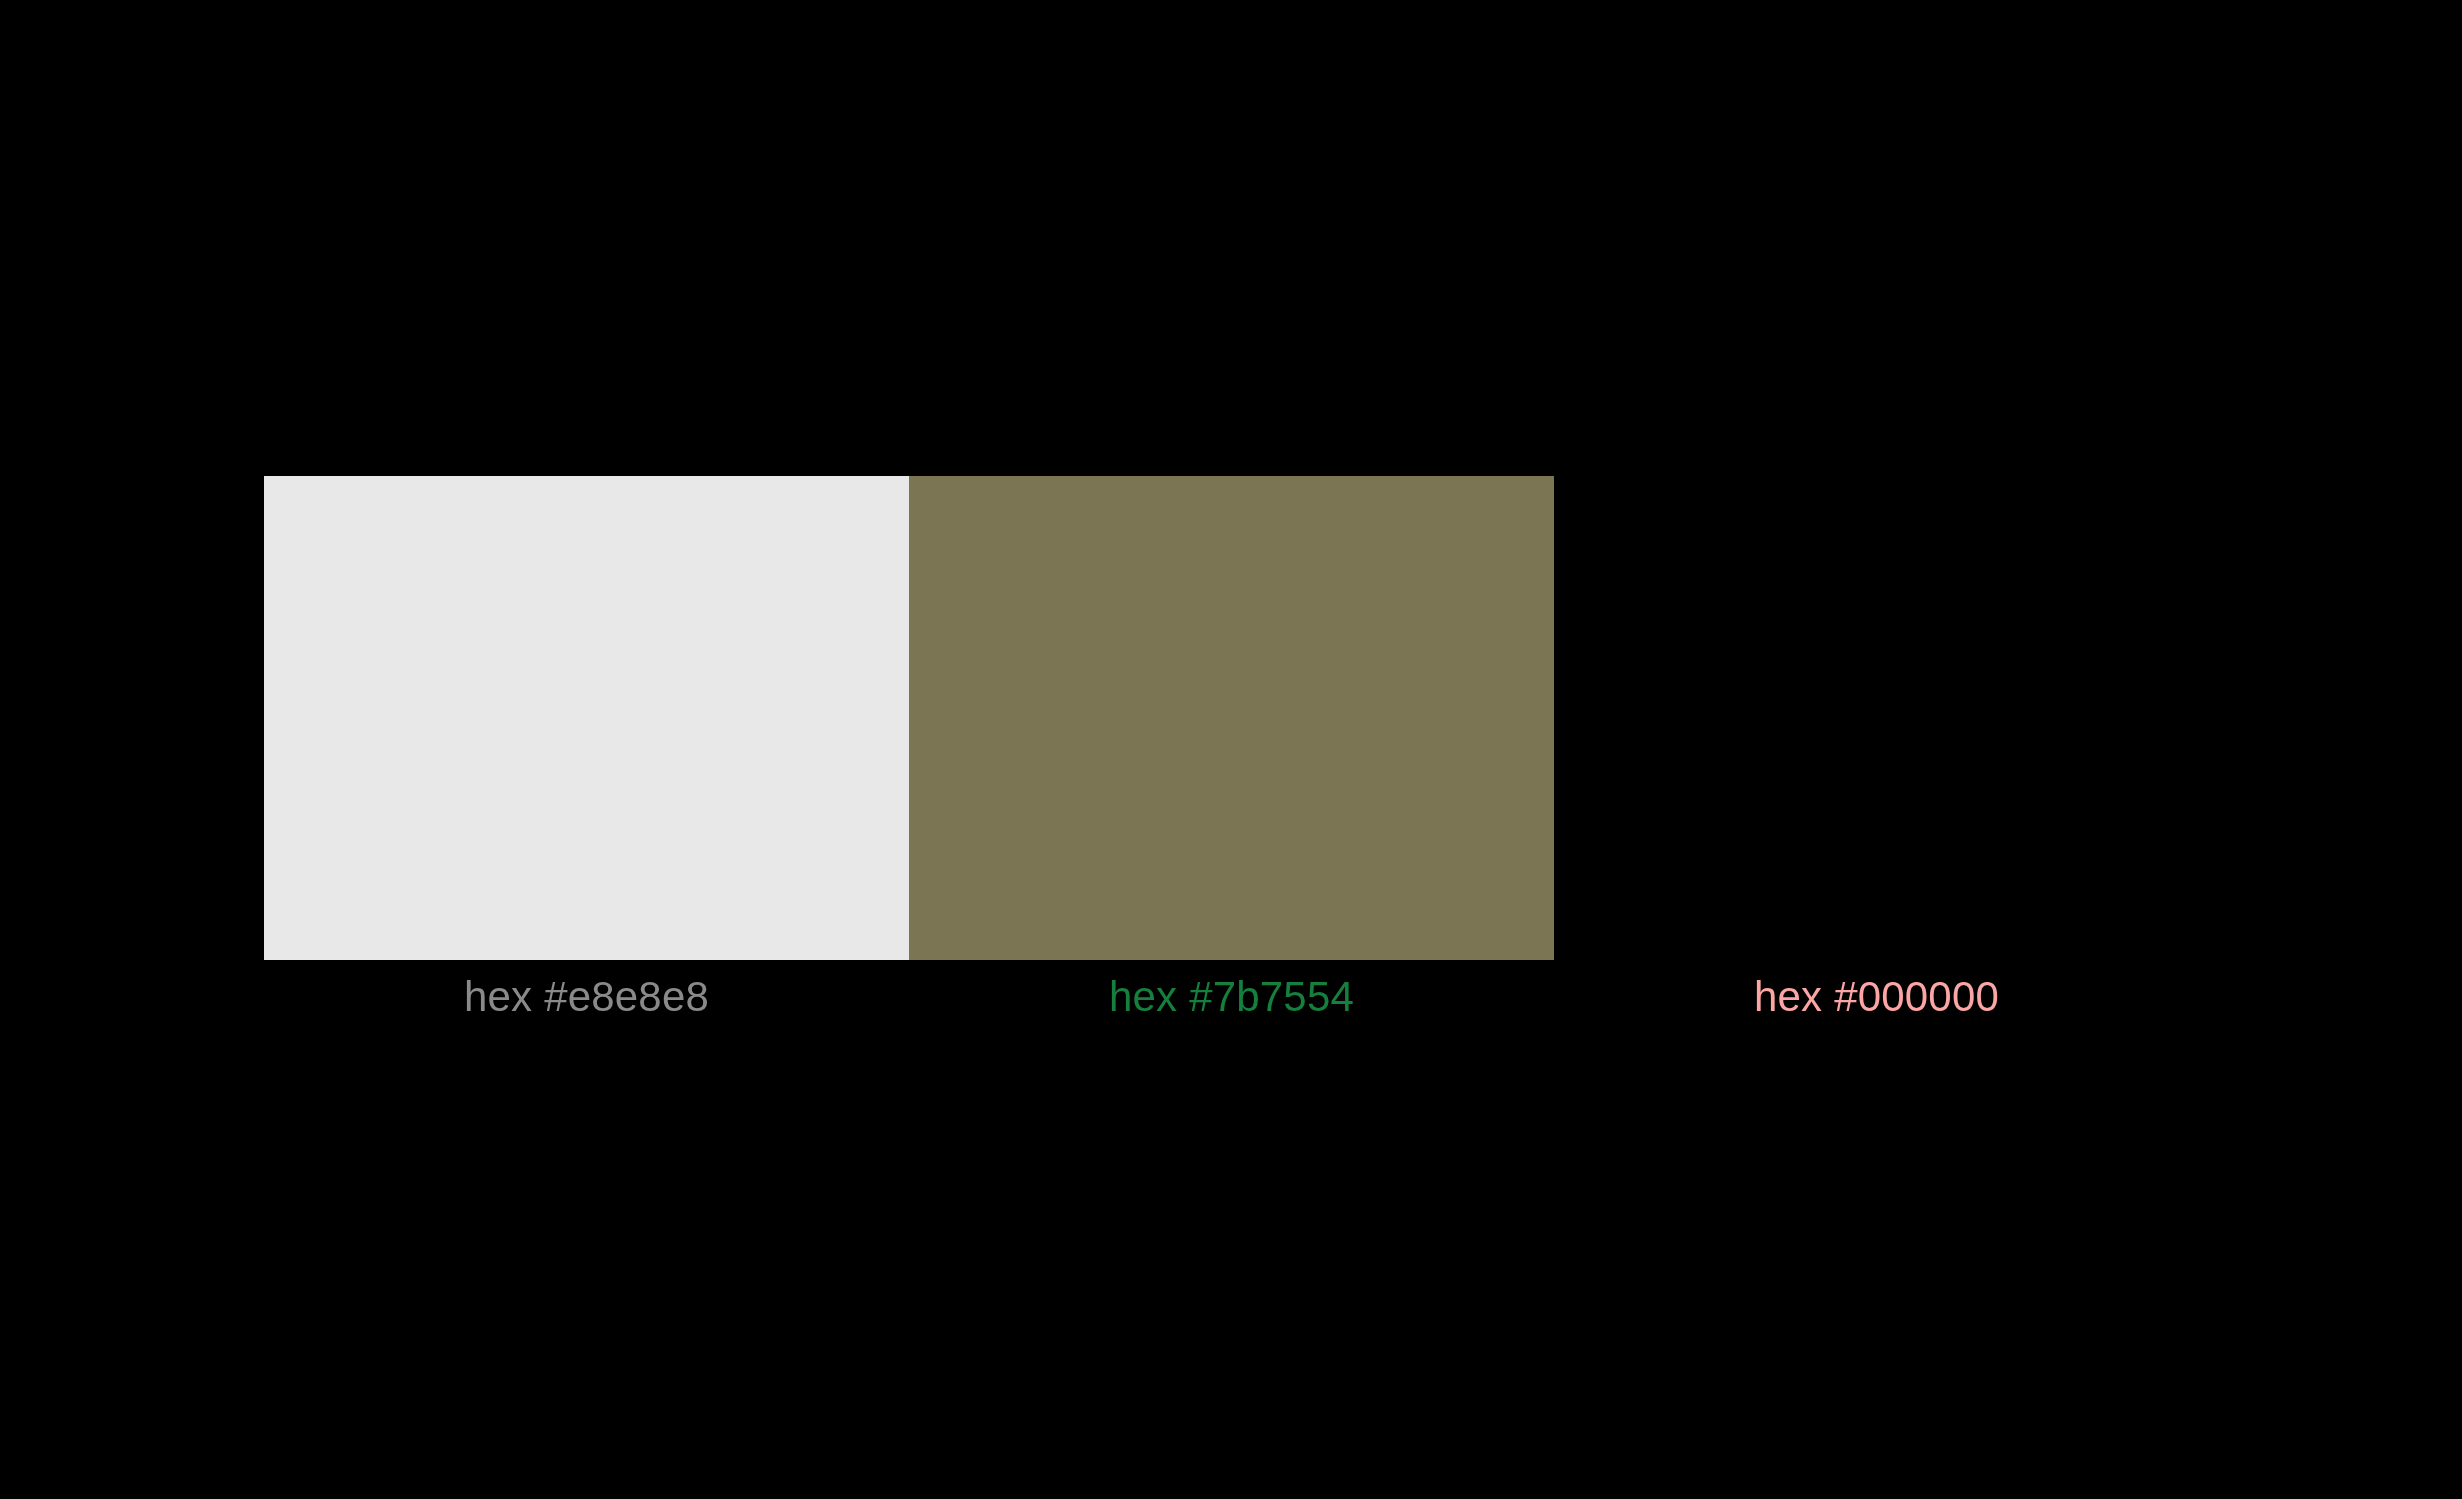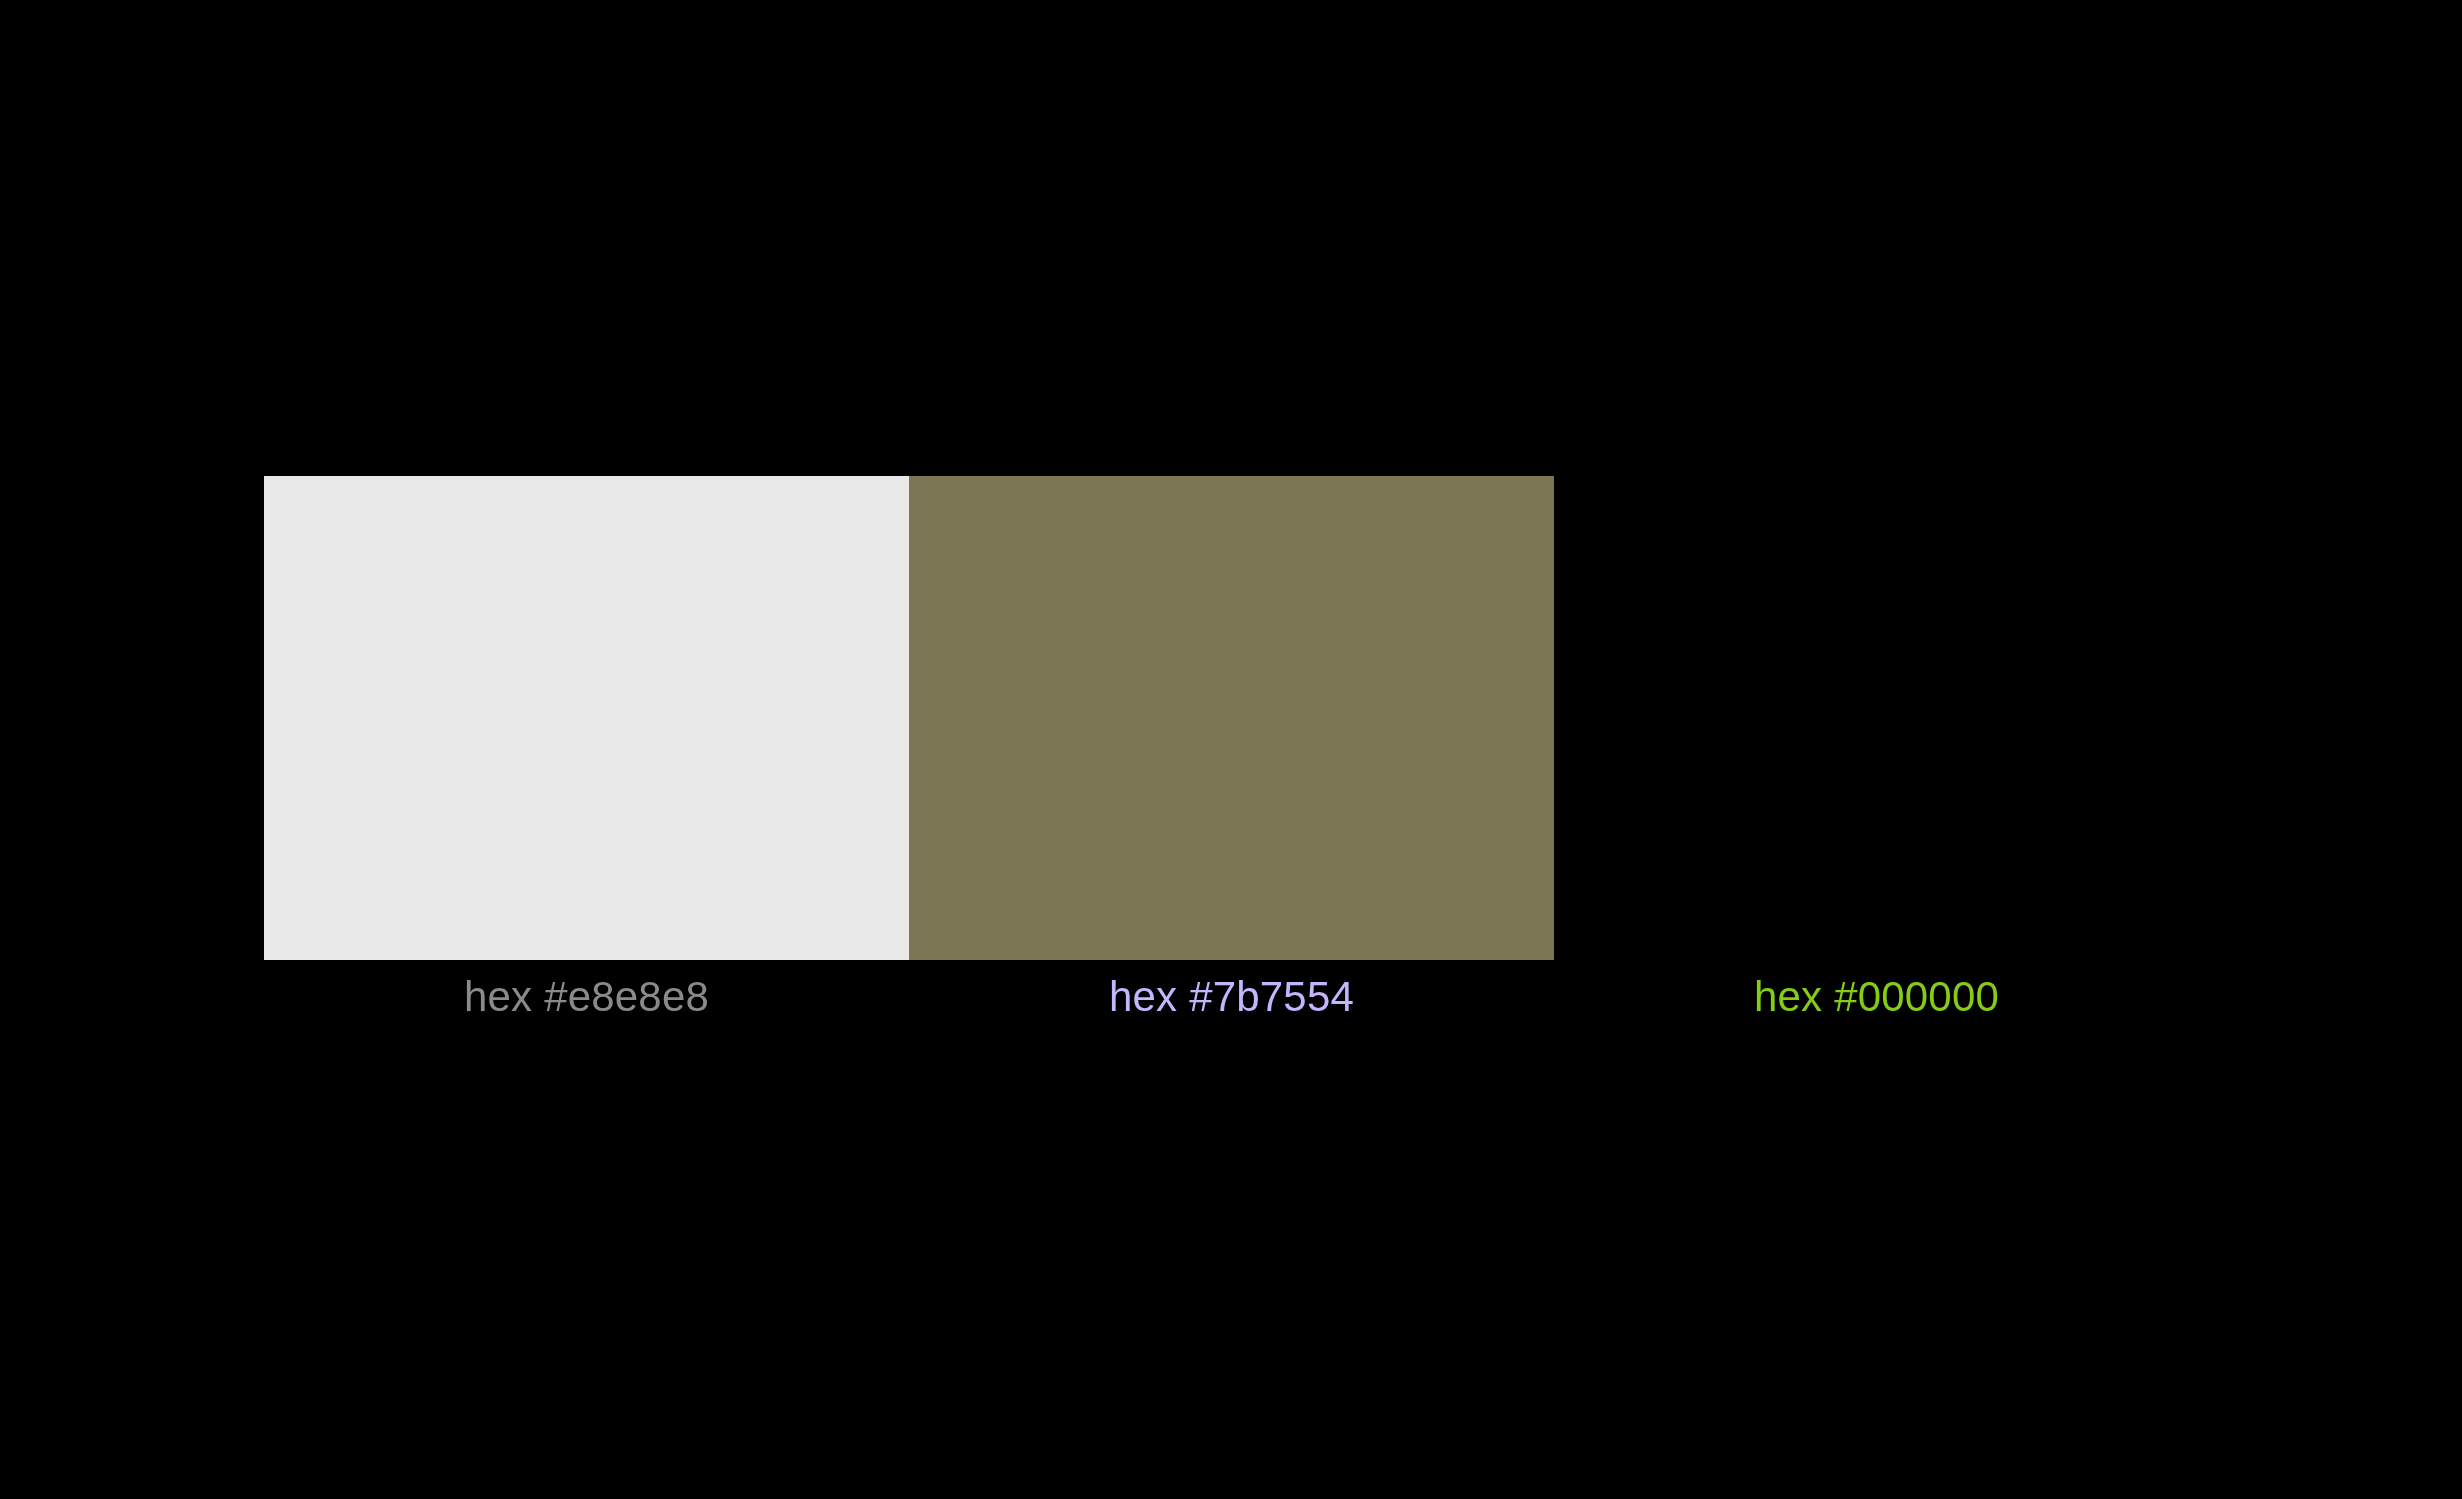--- a/index.html
+++ b/index.html
@@ -65,24 +65,24 @@
 
   <div class="swatch-row">
 
     <div class="swatch-cell">
       <div class="swatch-chip" style="background-color: rgb(232, 232, 232);"></div>
       <div class="swatch-label" style="color: rgb(138, 138, 138);">hex #e8e8e8</div>
     </div>
 
     <div class="swatch-cell">
       <div class="swatch-chip" style="background-color: rgb(123, 117, 84);"></div>
-      <div class="swatch-label" style="color: #c4b5fd;">hex #7b7554</div>
+      <div class="swatch-label" style="color: #15803d;">hex #7b7554</div>
     </div>
 
     <div class="swatch-cell">
       <div class="swatch-chip" style="background-color: rgb(0, 0, 0);"></div>
-      <div class="swatch-label" style="color: #84cc16;">hex #000000</div>
+      <div class="swatch-label" style="color: #fca5a5;">hex #000000</div>
     </div>
 
 
   </div>
 </div>
 
 
 </body></html>

